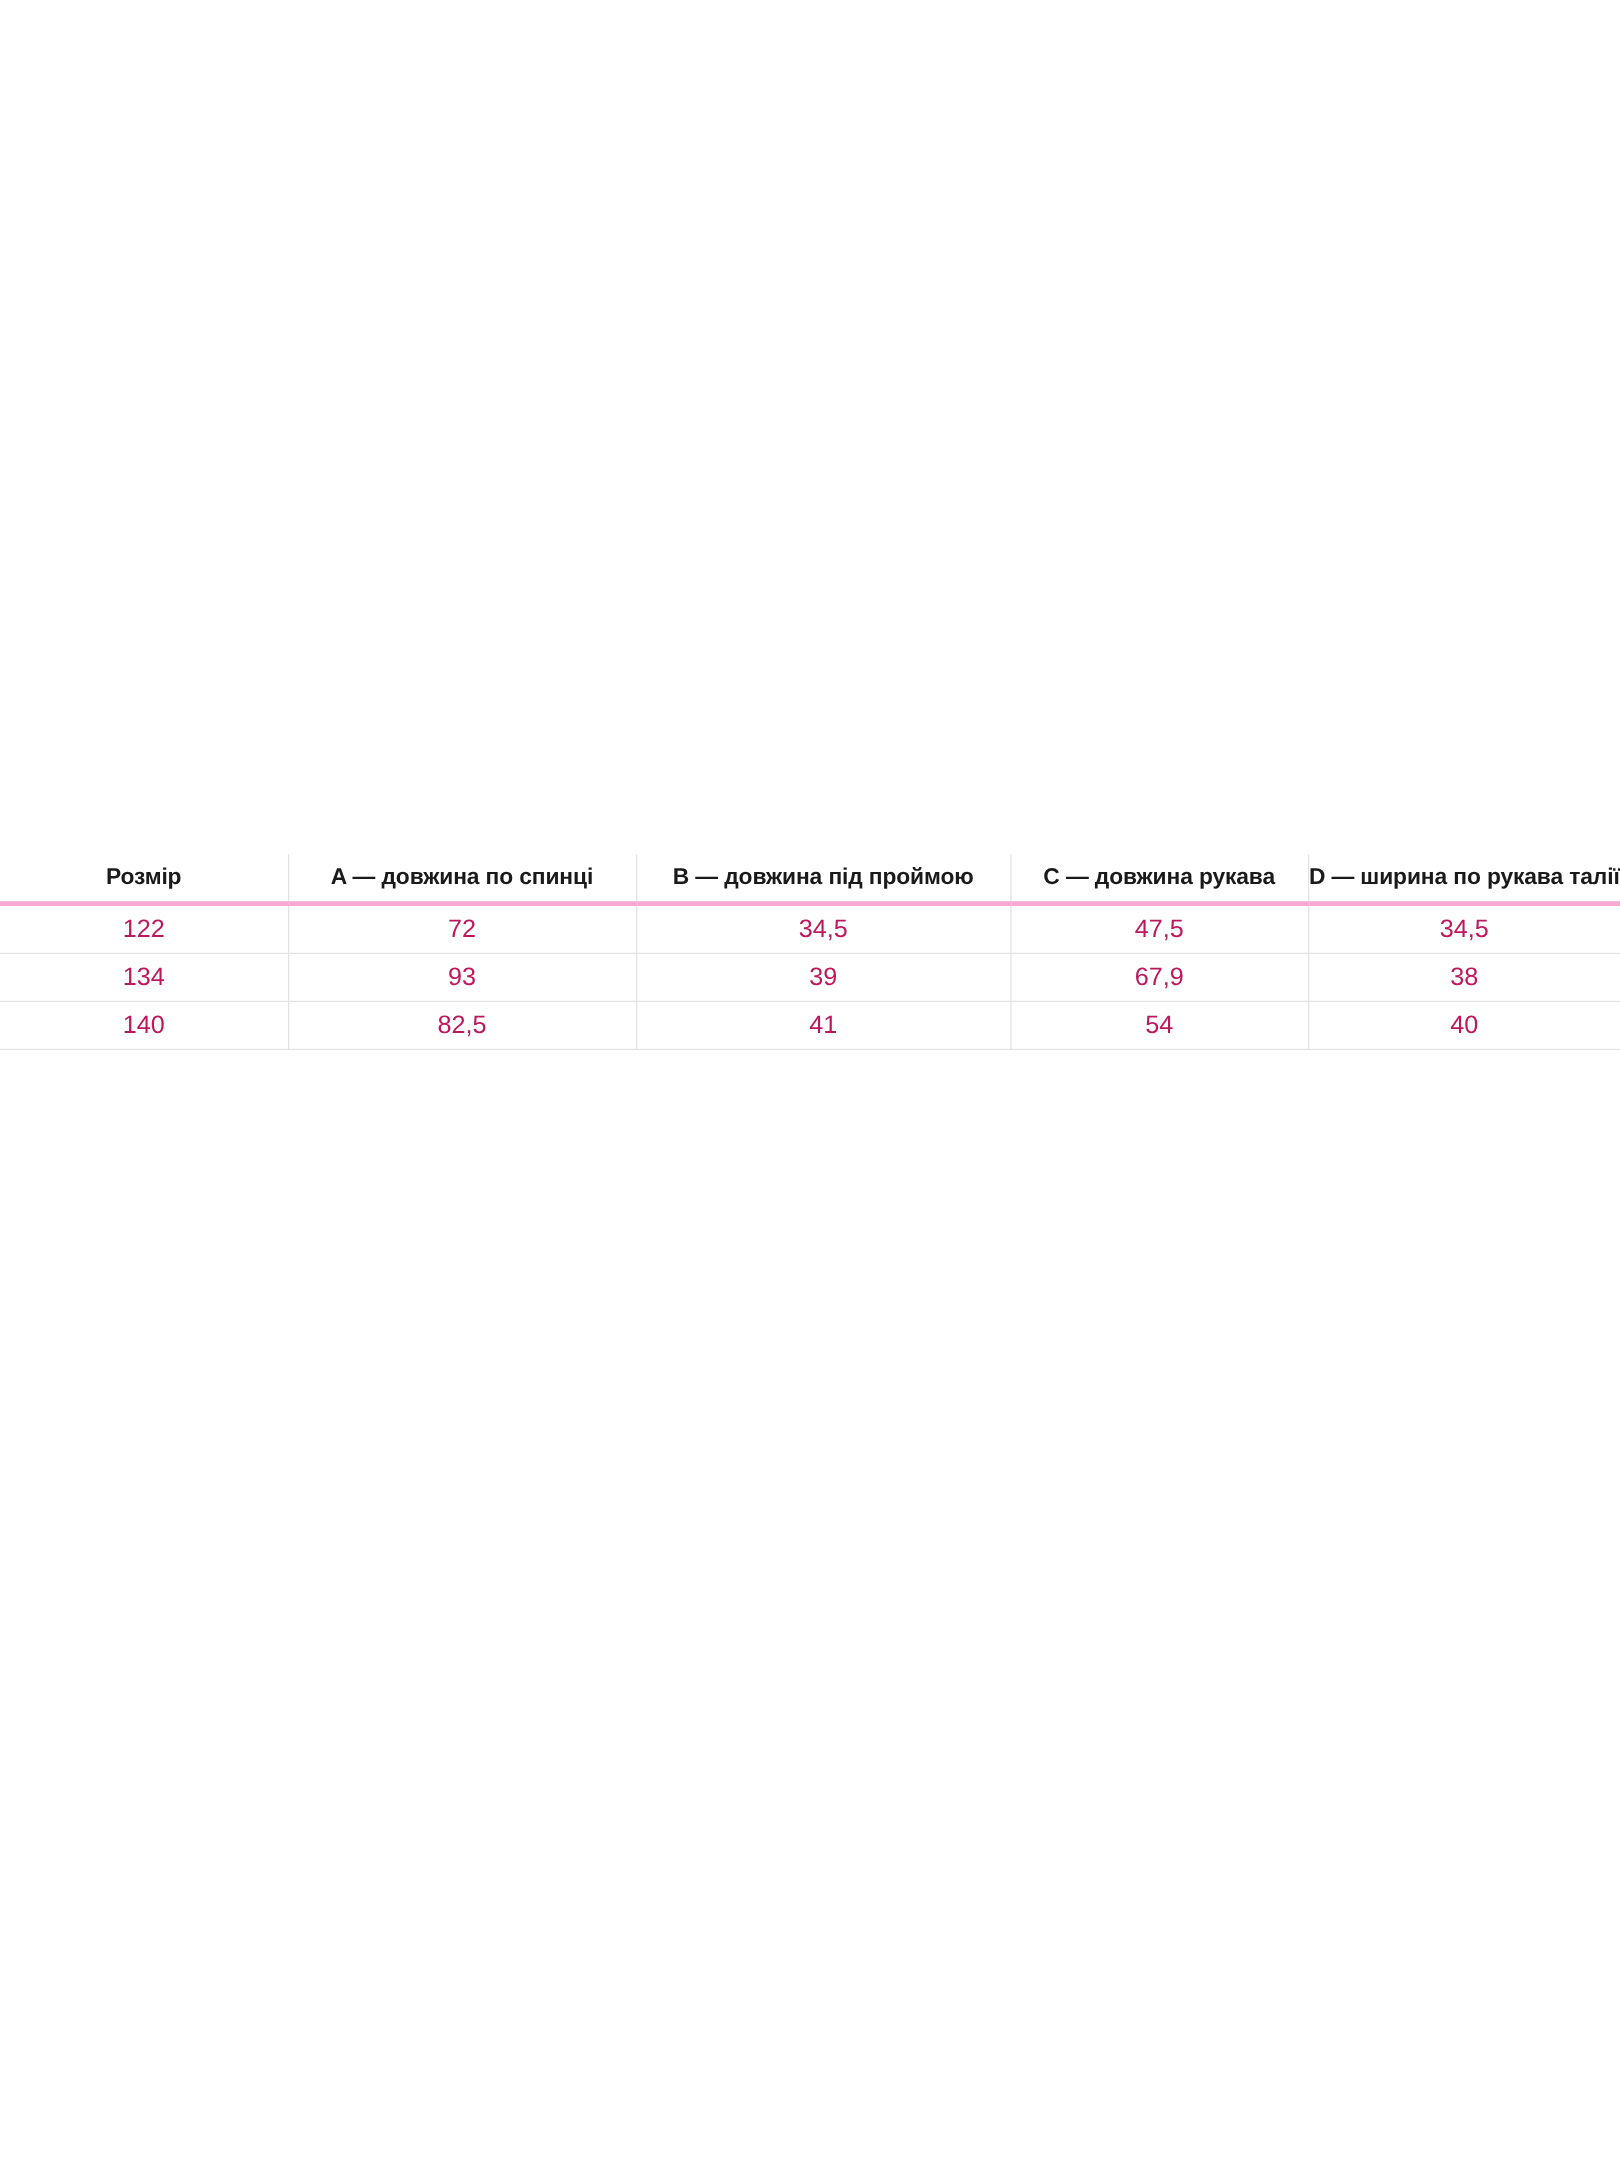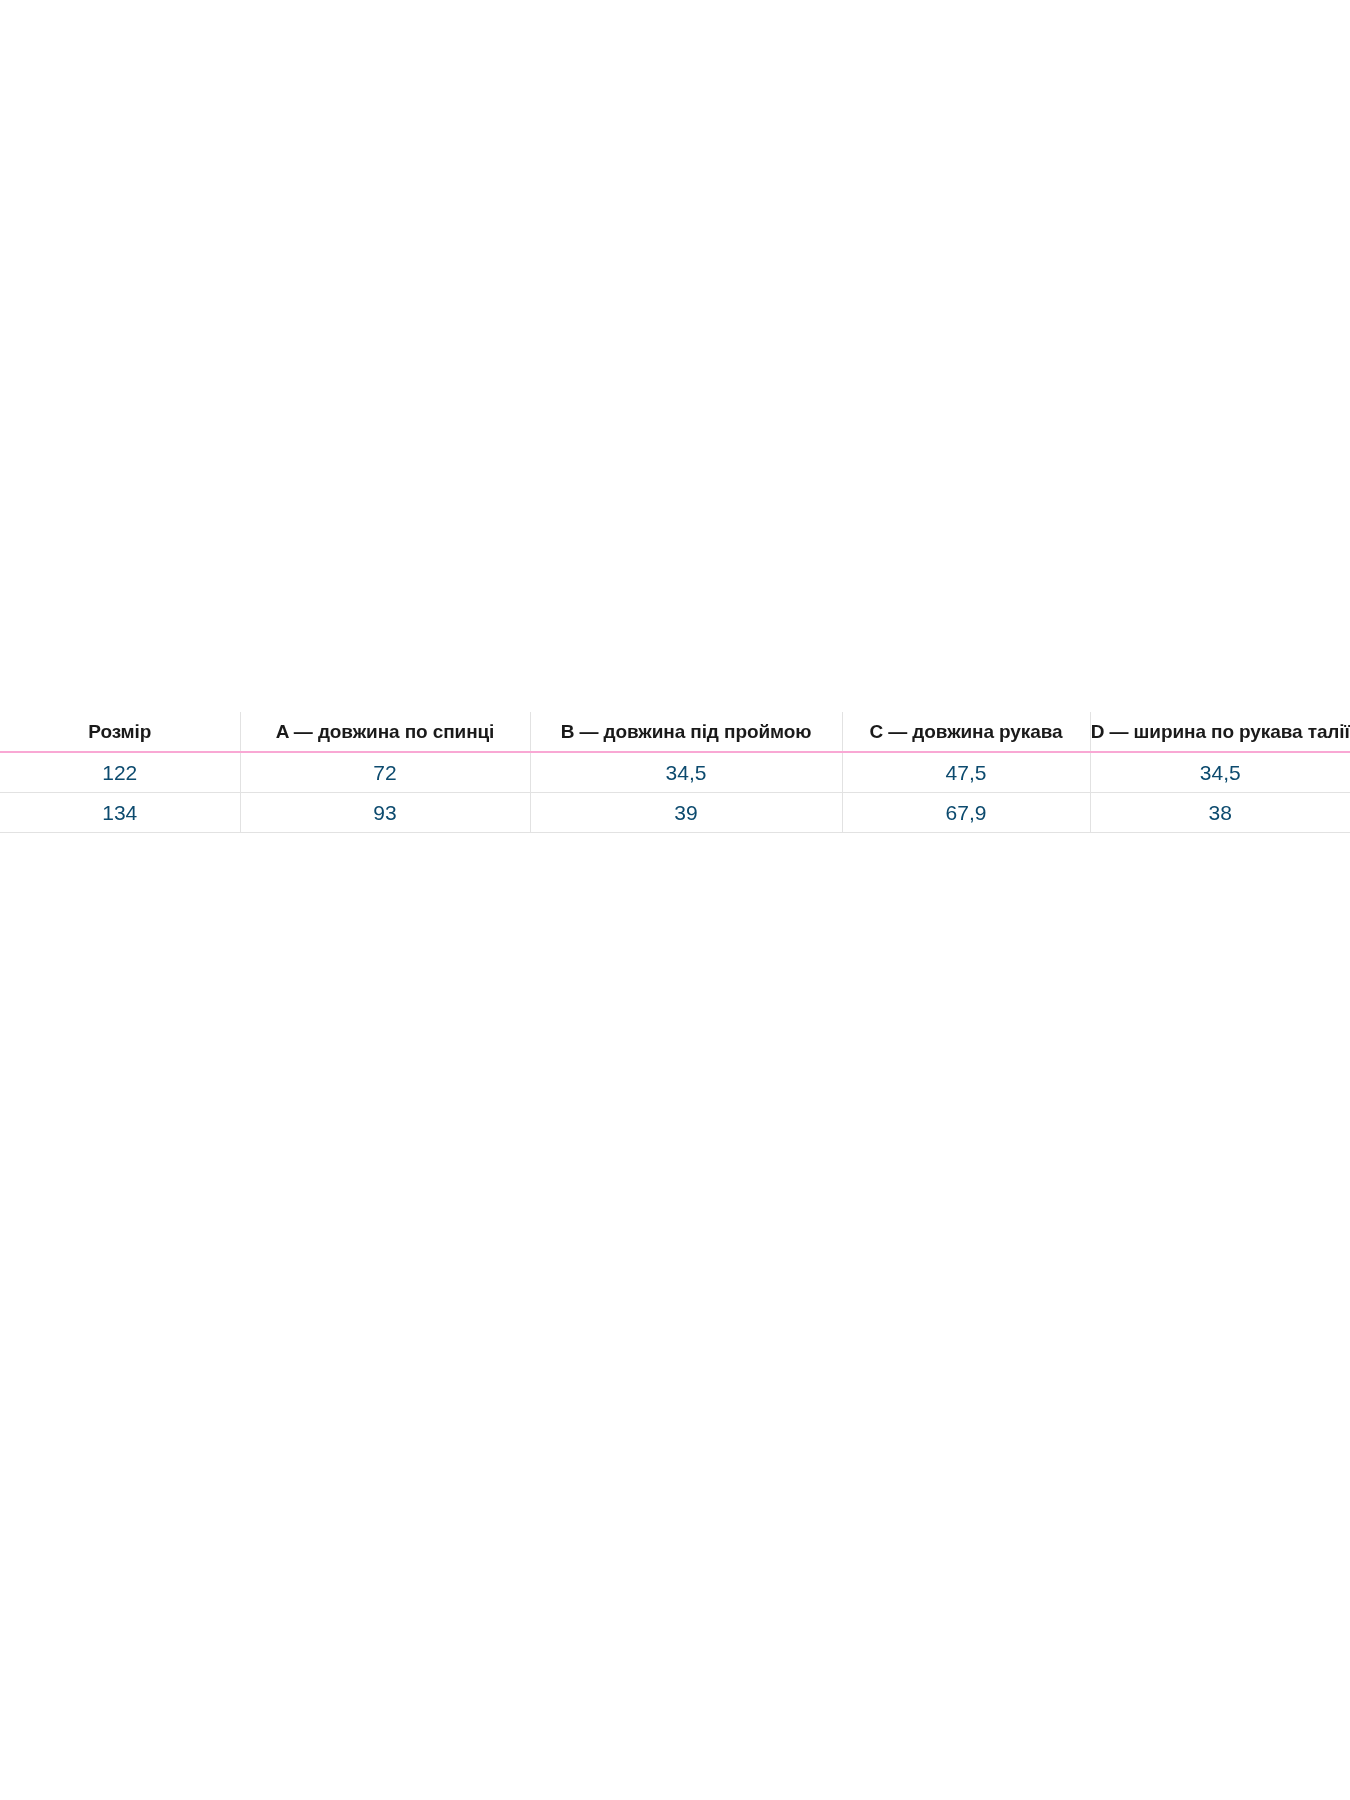--- a/index.html
+++ b/index.html
@@ -55,27 +55,27 @@
     padding: 0;
     height: 39px;
     line-height: 39px;
     white-space: nowrap;
   }
 
   table.size-table thead th {
     font-weight: bold;
     font-size: 19px;
     letter-spacing: -0.1px;
-    border-bottom: 2px solid #f9a8d4;
+    border-bottom: 4px solid #f9a8d4;
   }
 
   table.size-table tbody td {
     font-weight: normal;
     font-size: 21px;
-    color: #0c4a6e;
+    color: #be185d;
   }
 
   table.size-table tr > *:last-child {
     border-right: none;
   }
   table.size-table tbody tr:last-child td {
     border-bottom: 1px solid #e2e2e2;
   }
 
   .hdr-first { letter-spacing: 0; }
@@ -111,17 +111,24 @@
           <td>47,5</td>
           <td>34,5</td>
         </tr>
         <tr>
           <td>134</td>
           <td>93</td>
           <td>39</td>
           <td>67,9</td>
           <td>38</td>
         </tr>
+        <tr>
+          <td>140</td>
+          <td>82,5</td>
+          <td>41</td>
+          <td>54</td>
+          <td>40</td>
+        </tr>
       </tbody>
     </table>
   </div>
 
 </div>
 
 </body></html>

